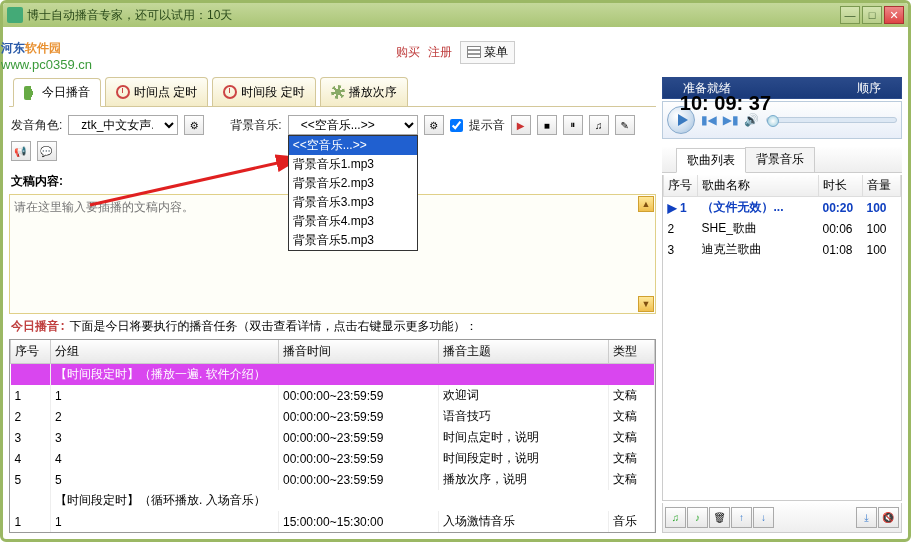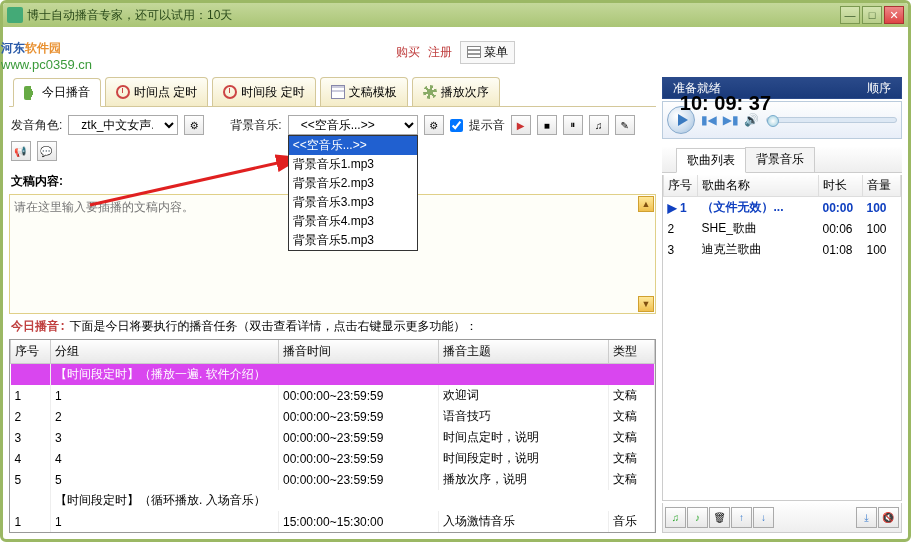--- a/index.html
+++ b/index.html
@@ -46,21 +46,21 @@
 .scroll-arrows.bot { bottom: 1px; }
 .sc-btn { height: 16px; background: linear-gradient(#ffe89a,#f0c050); border: 1px solid #d0a030; text-align: center; font-size: 9px; line-height: 14px; cursor: pointer; color: #805010; }
 .section-label { padding: 4px 2px; }
 .section-label b { color: #c04040; font-family: Liberation Mono, monospace; }
 .grid { flex: 1; border: 1px solid #999; overflow: auto; background: #fff; }
 .grid table { width: 100%; border-collapse: collapse; }
 .grid th { background: linear-gradient(#fefefe,#e8e8e8); border: 1px solid #ccc; border-top: none; padding: 3px 4px; text-align: left; font-weight: normal; }
 .grid td { border-right: 1px solid #eee; padding: 2px 4px; height: 20px; }
 .grid tr.grouprow td { background: #d946ef; color: #fff; }
 .right-panel { width: 240px; display: flex; flex-direction: column; gap: 2px; }
-.player-head { background: linear-gradient(#2a4a8a,#1a3a7a); color: #fff; border: 1px solid #2a4a8a; padding: 2px 10px; display: flex; justify-content: space-between; height: 22px; align-items: center; }
+.player-head { background: linear-gradient(#2a4a8a,#1a3a7a); color: #fff; border: 1px solid #2a4a8a; padding: 2px 20px; display: flex; justify-content: space-between; height: 22px; align-items: center; }
 .player-ctrl { background: linear-gradient(#fefefe,#e8eef8); border: 1px solid #bcd; padding: 4px; display: flex; align-items: center; gap: 6px; }
 .play-big { width: 28px; height: 28px; border-radius: 50%; background: radial-gradient(circle at 35% 35%, #fff, #cde 60%, #9bd); border: 1px solid #8ac; display: flex; align-items: center; justify-content: center; cursor: pointer; }
 .play-big::after { content: ''; border-left: 10px solid #3a7ac0; border-top: 6px solid transparent; border-bottom: 6px solid transparent; margin-left: 3px; }
 .pctrl { color: #4a8ad0; cursor: pointer; font-size: 12px; }
 .prog-bar { flex: 1; height: 6px; background: #dde8f4; border: 1px solid #bcd; border-radius: 3px; position: relative; }
 .prog-bar::after { content: ''; position: absolute; left: 0; top: -3px; width: 10px; height: 10px; background: radial-gradient(#fff,#9cd); border: 1px solid #7ac; border-radius: 50%; }
 .pl-tabs { display: flex; border-bottom: 1px solid #ccc; background: linear-gradient(#fefefe,#eee); }
 .pl-tab { padding: 3px 10px; border: 1px solid #ccc; border-bottom: none; margin-right: -1px; background: #f4f4f4; cursor: pointer; }
 .pl-tab.active { background: #fff; border-bottom: 1px solid #fff; position: relative; top: 1px; }
 .playlist { flex: 1; border: 1px solid #ccc; border-top: none; background: #fff; overflow: auto; }
@@ -113,24 +113,20 @@
           </div>
         <div class="tab">
             <span class="tab-icon clock"></span>
             <span>时间点 定时</span>
           </div>
         <div class="tab">
             <span class="tab-icon clock"></span>
             <span>时间段 定时</span>
           </div>
         <div class="tab">
-            <span class="tab-icon doc"></span>
-            <span>文稿模板</span>
-          </div>
-        <div class="tab">
             <span class="tab-icon gear"></span>
             <span>播放次序</span>
           </div>
       </div>
 
       <div class="form-row">
         <label>发音角色:</label>
         <select style="width:110px"><option>ztk_中文女声.</option></select>
         <span class="icon-btn">⚙</span>
 
@@ -276,21 +272,21 @@
             <th style="width:34px">序号</th>
             <th>歌曲名称</th>
             <th style="width:44px">时长</th>
             <th style="width:38px">音量</th>
           </tr>
             </thead>
           <tbody id="pl-body">
               <tr class="cur">
                 <td><span class="marker">▶</span> 1</td>
                 <td>（文件无效）...</td>
-                <td>00:00</td>
+                <td>00:20</td>
                 <td>100</td>
               </tr>
               <tr>
                 <td>2</td>
                 <td>SHE_歌曲</td>
                 <td>00:06</td>
                 <td>100</td>
               </tr>
               <tr>
                 <td>3</td>

